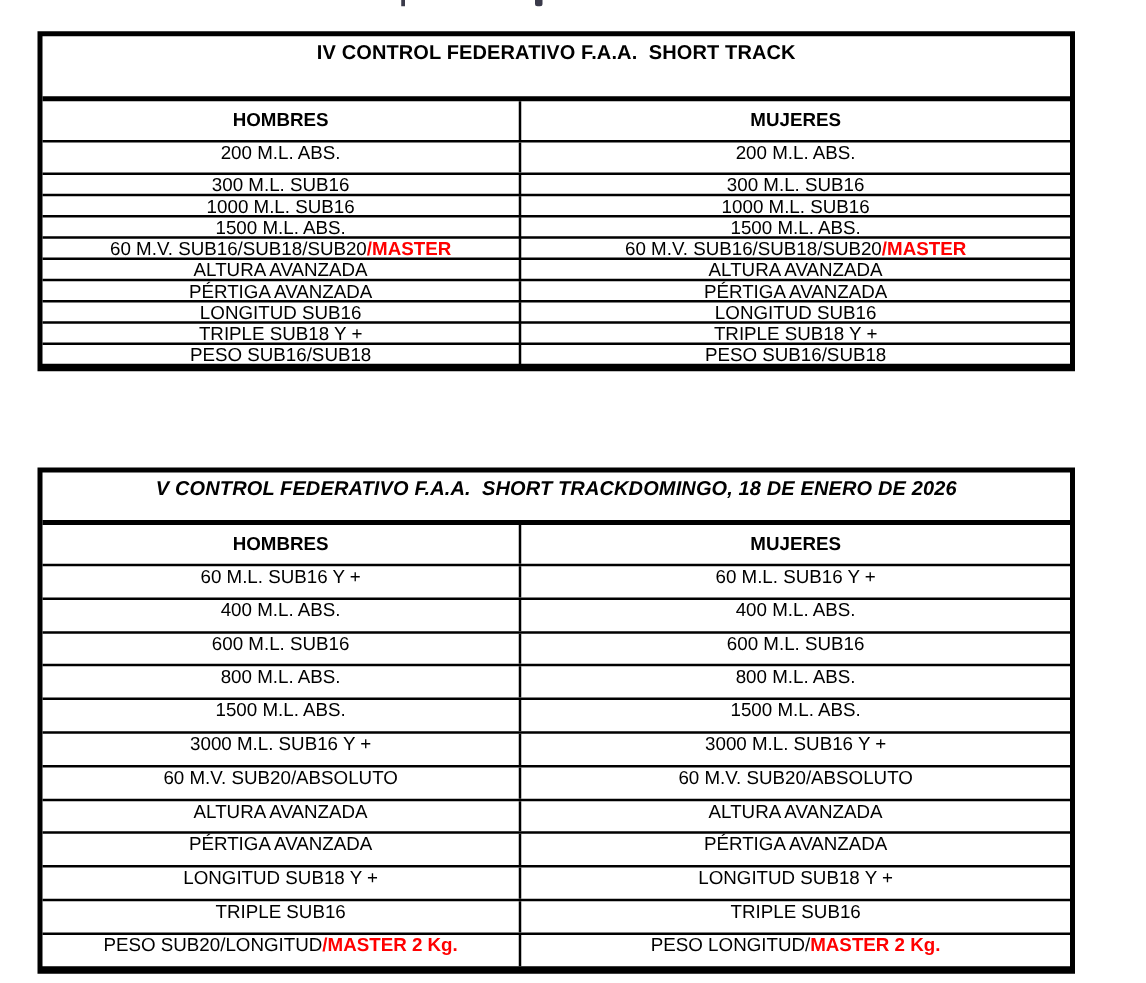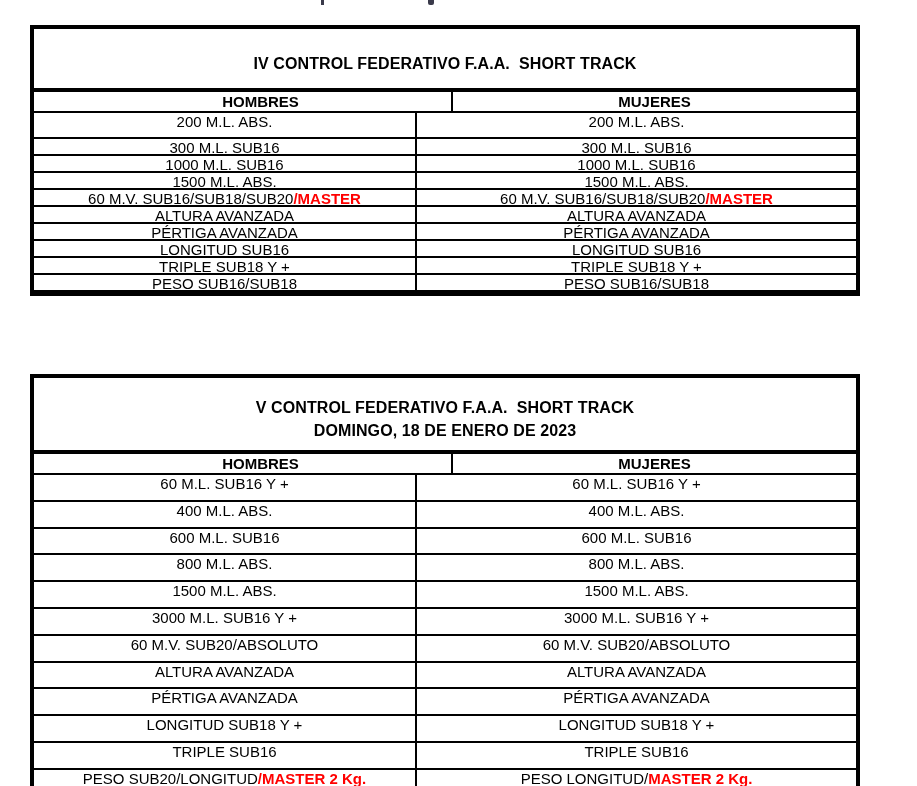--- a/index.html
+++ b/index.html
@@ -25,41 +25,39 @@
     width: 830px;
     border: 4px solid var(--ink);
     border-bottom-width: 6px;
     background: #ffffff;
   }
   .sched--iv { top: 25px; }
   .sched--v  { top: 374px; }
 
   .title-block {
     border-bottom: 4px solid var(--ink);
-    display: flex; flex-direction: column; justify-content: center;
-    text-align: center;
+    display: flex; flex-direction: row; justify-content: center;
+    text-align: left;
     padding: 2px 0 3px 0;
-    margin-top: 11px;
   }
   .sched--iv .title-block { height: 52px; }
-  .sched--v  .title-block { height: 65px; }
+  .sched--v  .title-block { height: 42px; font-style: italic; }
   .title-line {
     font-weight: 700;
     font-size: 16px;
     line-height: 23px;
     white-space: pre; 
     letter-spacing: 0.1px;
   }
 
   .col-headers {
     display: grid;
     grid-template-columns: 383px 1fr;
     border-bottom: 2px solid var(--ink);
-    height: 21px;
-    padding-left: 36px;
+    height: 33px;
   }
   .col-h {
     display: flex; align-items: center; justify-content: center;
     font-weight: 700; font-size: 15px;
   }
   .col-h.hombres { border-right: 2px solid var(--ink); }
 
   .rows .row {
     display: grid;
     grid-template-columns: 383px 1fr;
@@ -135,21 +133,21 @@
       <div class="row">
         <div class="cell c-h"><span>PESO SUB16/SUB18</span></div>
         <div class="cell c-m"><span>PESO SUB16/SUB18</span></div>
       </div>
     </div>
 </section>
 
 <section class="sched sched--v">
   <div class="title-block">
     <div class="title-line">V CONTROL FEDERATIVO F.A.A.  SHORT TRACK</div>
-    <div class="title-line">DOMINGO, 18 DE ENERO DE 2023</div>
+    <div class="title-line">DOMINGO, 18 DE ENERO DE 2026</div>
   </div>
   <div class="col-headers">
     <div class="col-h hombres">HOMBRES</div>
     <div class="col-h mujeres">MUJERES</div>
   </div>
   <div class="rows">
       <div class="row">
         <div class="cell c-h"><span>60 M.L. SUB16 Y +</span></div>
         <div class="cell c-m"><span>60 M.L. SUB16 Y +</span></div>
       </div>

